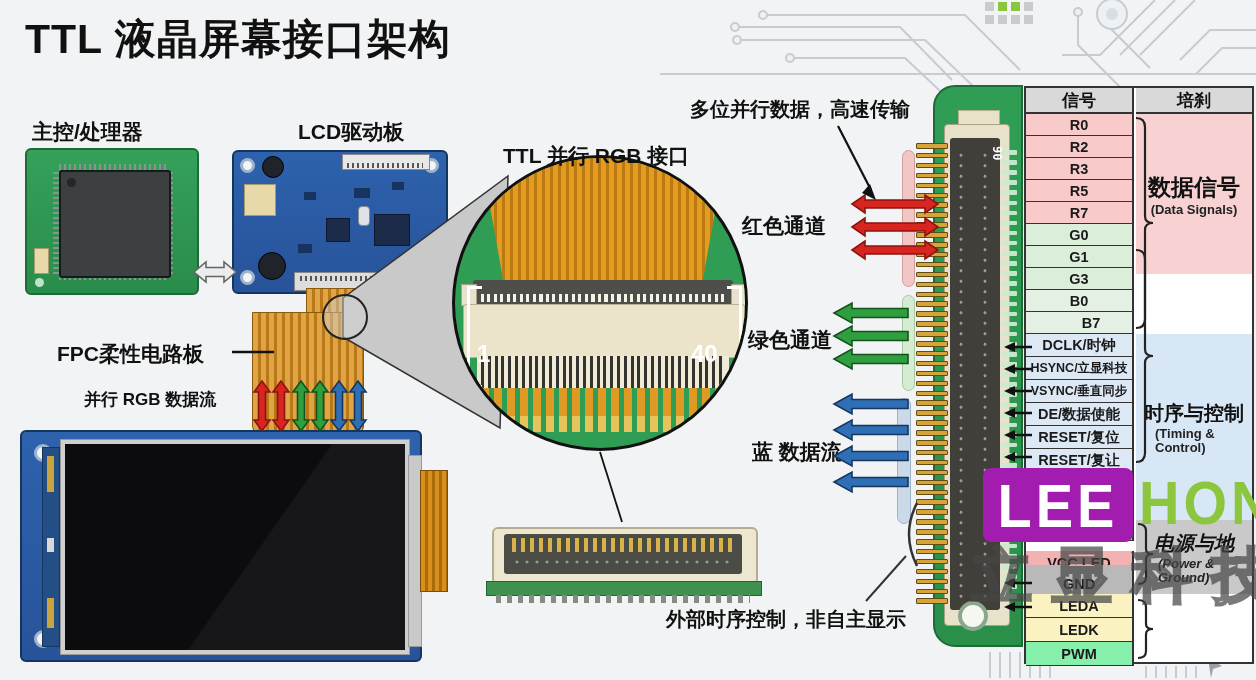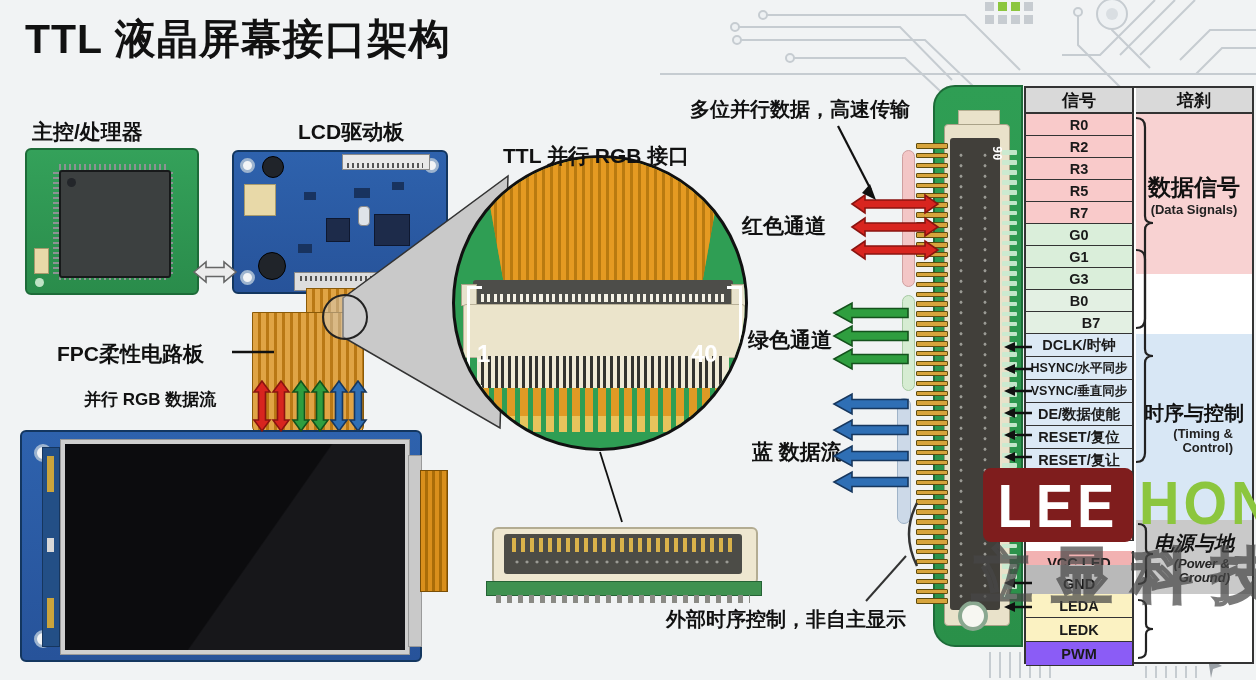--- a/index.html
+++ b/index.html
@@ -22,27 +22,27 @@
   #sigtable{position:absolute;left:1024px;top:86px;width:230px;height:578px;background:#fff;
             border:2px solid #333;box-sizing:border-box;z-index:5;}
   .thead{position:absolute;top:0;height:26px;background:#d9d9d9;border-bottom:2px solid #333;
          display:flex;align-items:center;justify-content:center;font-weight:bold;font-size:17px;color:#111;box-sizing:border-box;}
   .trow{position:absolute;left:0;width:108px;border-right:2px solid #333;border-bottom:1.5px solid #333;
         display:flex;align-items:center;justify-content:center;font-weight:bold;font-size:14.5px;color:#1a1a1a;box-sizing:border-box;}
   .trow.small{font-size:12.5px;}
   .cat{position:absolute;left:110px;width:116px;display:flex;flex-direction:column;align-items:center;justify-content:center;
        box-sizing:border-box;z-index:4;}
   .cat-cn{font-weight:bold;font-size:20px;color:#111;}
-  .cat-en{font-weight:bold;font-size:13px;color:#222;text-align:right;line-height:1.05;}
+  .cat-en{font-weight:bold;font-size:13px;color:#222;text-align:left;line-height:1.05;}
   
   .gpin{position:absolute;width:32px;height:5.5px;background:#d7a43c;border:1px solid #5f4c0e;border-radius:1px;box-sizing:border-box;}
   .gpad{position:absolute;width:15px;height:4.5px;background:#c9ead0;border-radius:1px;opacity:.95;}
   .dotcol{background-image:radial-gradient(circle,#9a9a94 1.3px,transparent 1.8px);background-size:10px 10.5px;}
   
-  #logo-box{position:absolute;left:983px;top:468px;width:150px;height:74px;background:#7f1d1d;border-radius:8px;
+  #logo-box{position:absolute;left:983px;top:468px;width:150px;height:74px;background:#a21caf;border-radius:8px;
             display:flex;align-items:center;justify-content:center;z-index:9;}
   #logo-left{font-weight:900;font-size:56px;color:#fff;letter-spacing:4px;transform:scaleY(1.08);}
   #logo-right{position:absolute;left:1139px;top:468px;height:74px;line-height:72px;font-weight:900;font-size:56px;
               color:#8cc63e;letter-spacing:4px;z-index:9;transform:scaleY(1.08);}
   #wm-text{position:absolute;left:972px;top:536px;font-size:60px;font-weight:bold;letter-spacing:20px;
            color:transparent;-webkit-text-stroke:2.5px rgba(70,70,70,.72);z-index:10;white-space:nowrap;}
   .bar{position:absolute;border-radius:7px;box-sizing:border-box;z-index:4;}
 </style>
 </head>
 <body>
@@ -357,21 +357,21 @@
         <span>B0</span>
       </div>
     <div class="trow" style="top:224px;height:22px;background:#e3f0e3;padding-left:24px;">
         <span>B7</span>
       </div>
 
     <div class="trow" style="top:246px;height:23px;background:#dce9f5;">
         <span>DCLK/时钟</span>
       </div>
     <div class="trow small" style="top:269px;height:23px;background:#dce9f5;">
-        <span>HSYNC/水平同步</span>
+        <span>HSYNC/立显科技</span>
       </div>
     <div class="trow small" style="top:292px;height:23px;background:#dce9f5;">
         <span>VSYNC/垂直同步</span>
       </div>
     <div class="trow" style="top:315px;height:23px;background:#dce9f5;">
         <span>DE/数据使能</span>
       </div>
     <div class="trow" style="top:338px;height:23px;background:#dce9f5;">
         <span>RESET/复位</span>
       </div>
@@ -389,21 +389,21 @@
     <div class="trow" style="top:477px;height:38px;background:#b9b9b9;">
         <span>GND</span>
       </div>
 
     <div class="trow" style="top:506px;height:24px;background:#fbf2c2;">
         <span>LEDA</span>
       </div>
     <div class="trow" style="top:530px;height:24px;background:#fbf2c2;">
         <span>LEDK</span>
       </div>
-    <div class="trow" style="top:554px;height:24px;background:#8b5cf6;">
+    <div class="trow" style="top:554px;height:24px;background:#86efac;">
         <span>PWM</span>
       </div>
 
     <div class="cat" style="top:26px;height:160px;background:#f8d2d2;">
       <div class="cat-cn" style="font-size:23px;">数据信号</div>
       <div class="cat-en">(Data Signals)</div>
     </div>
     <div class="cat" style="top:246px;height:186px;background:#d8e7f5;">
       <div class="cat-cn">时序与控制</div>
       <div class="cat-en" style="width:78px;">(Timing &amp; Control)</div>

